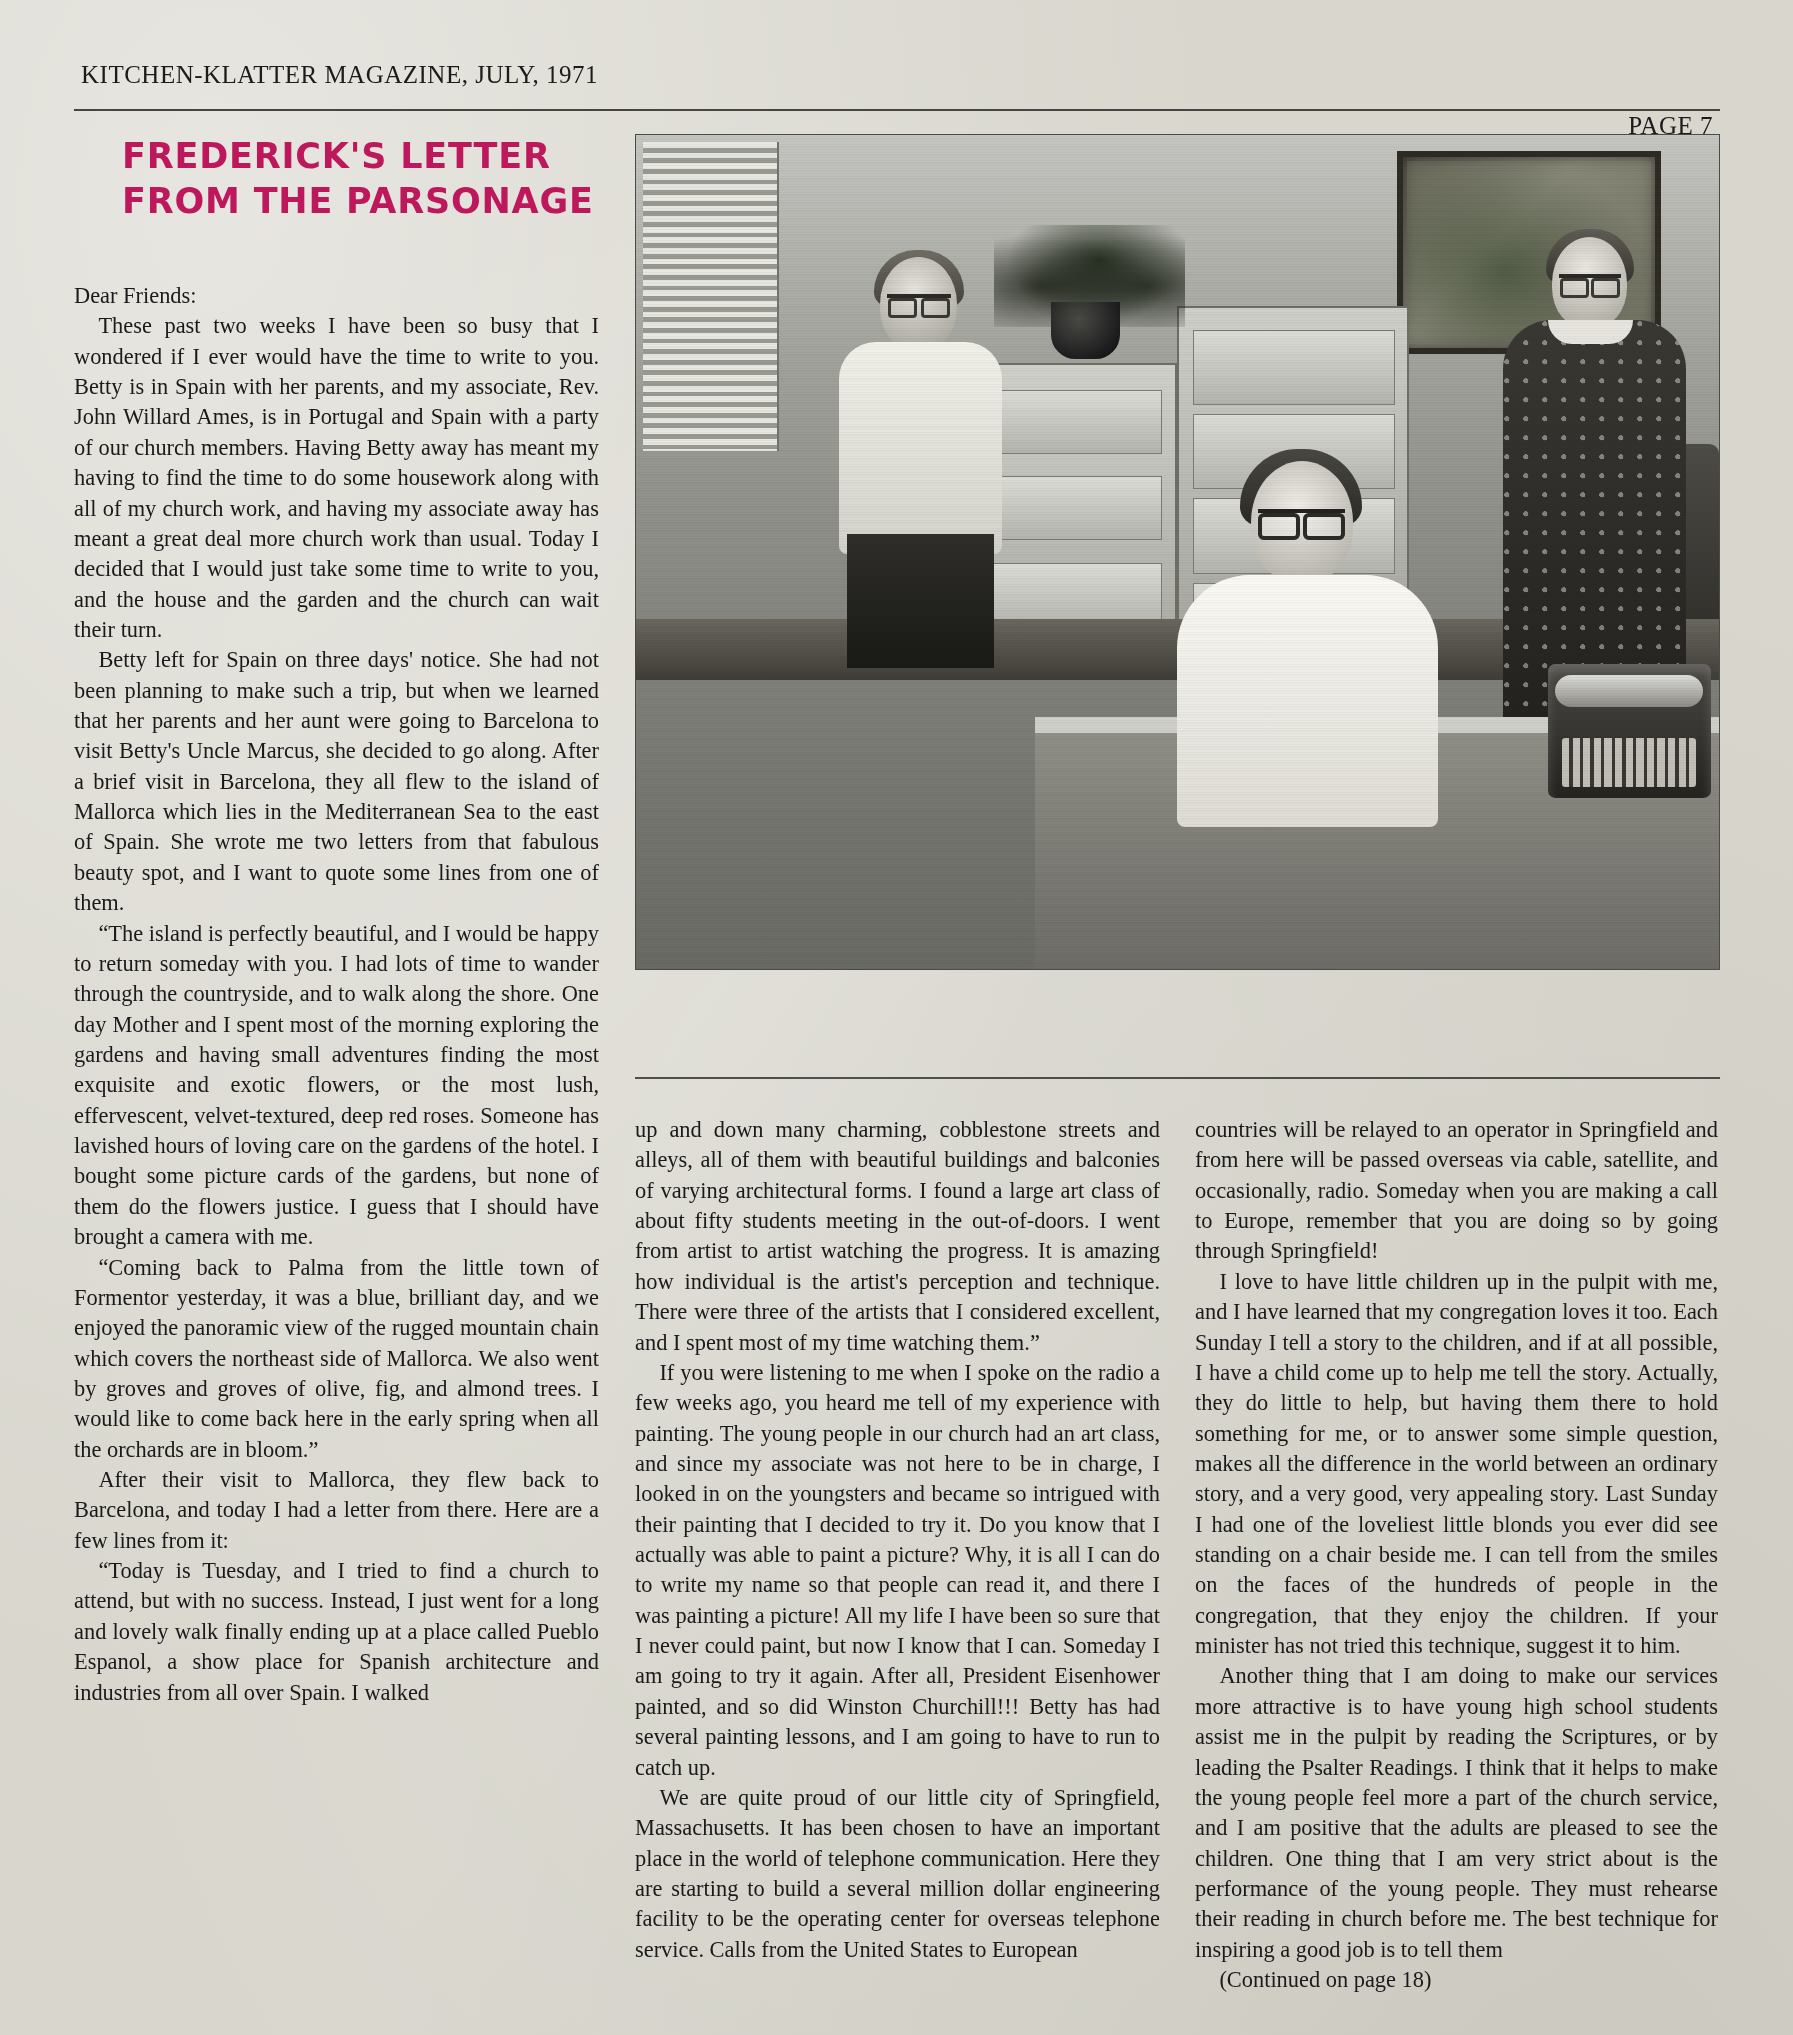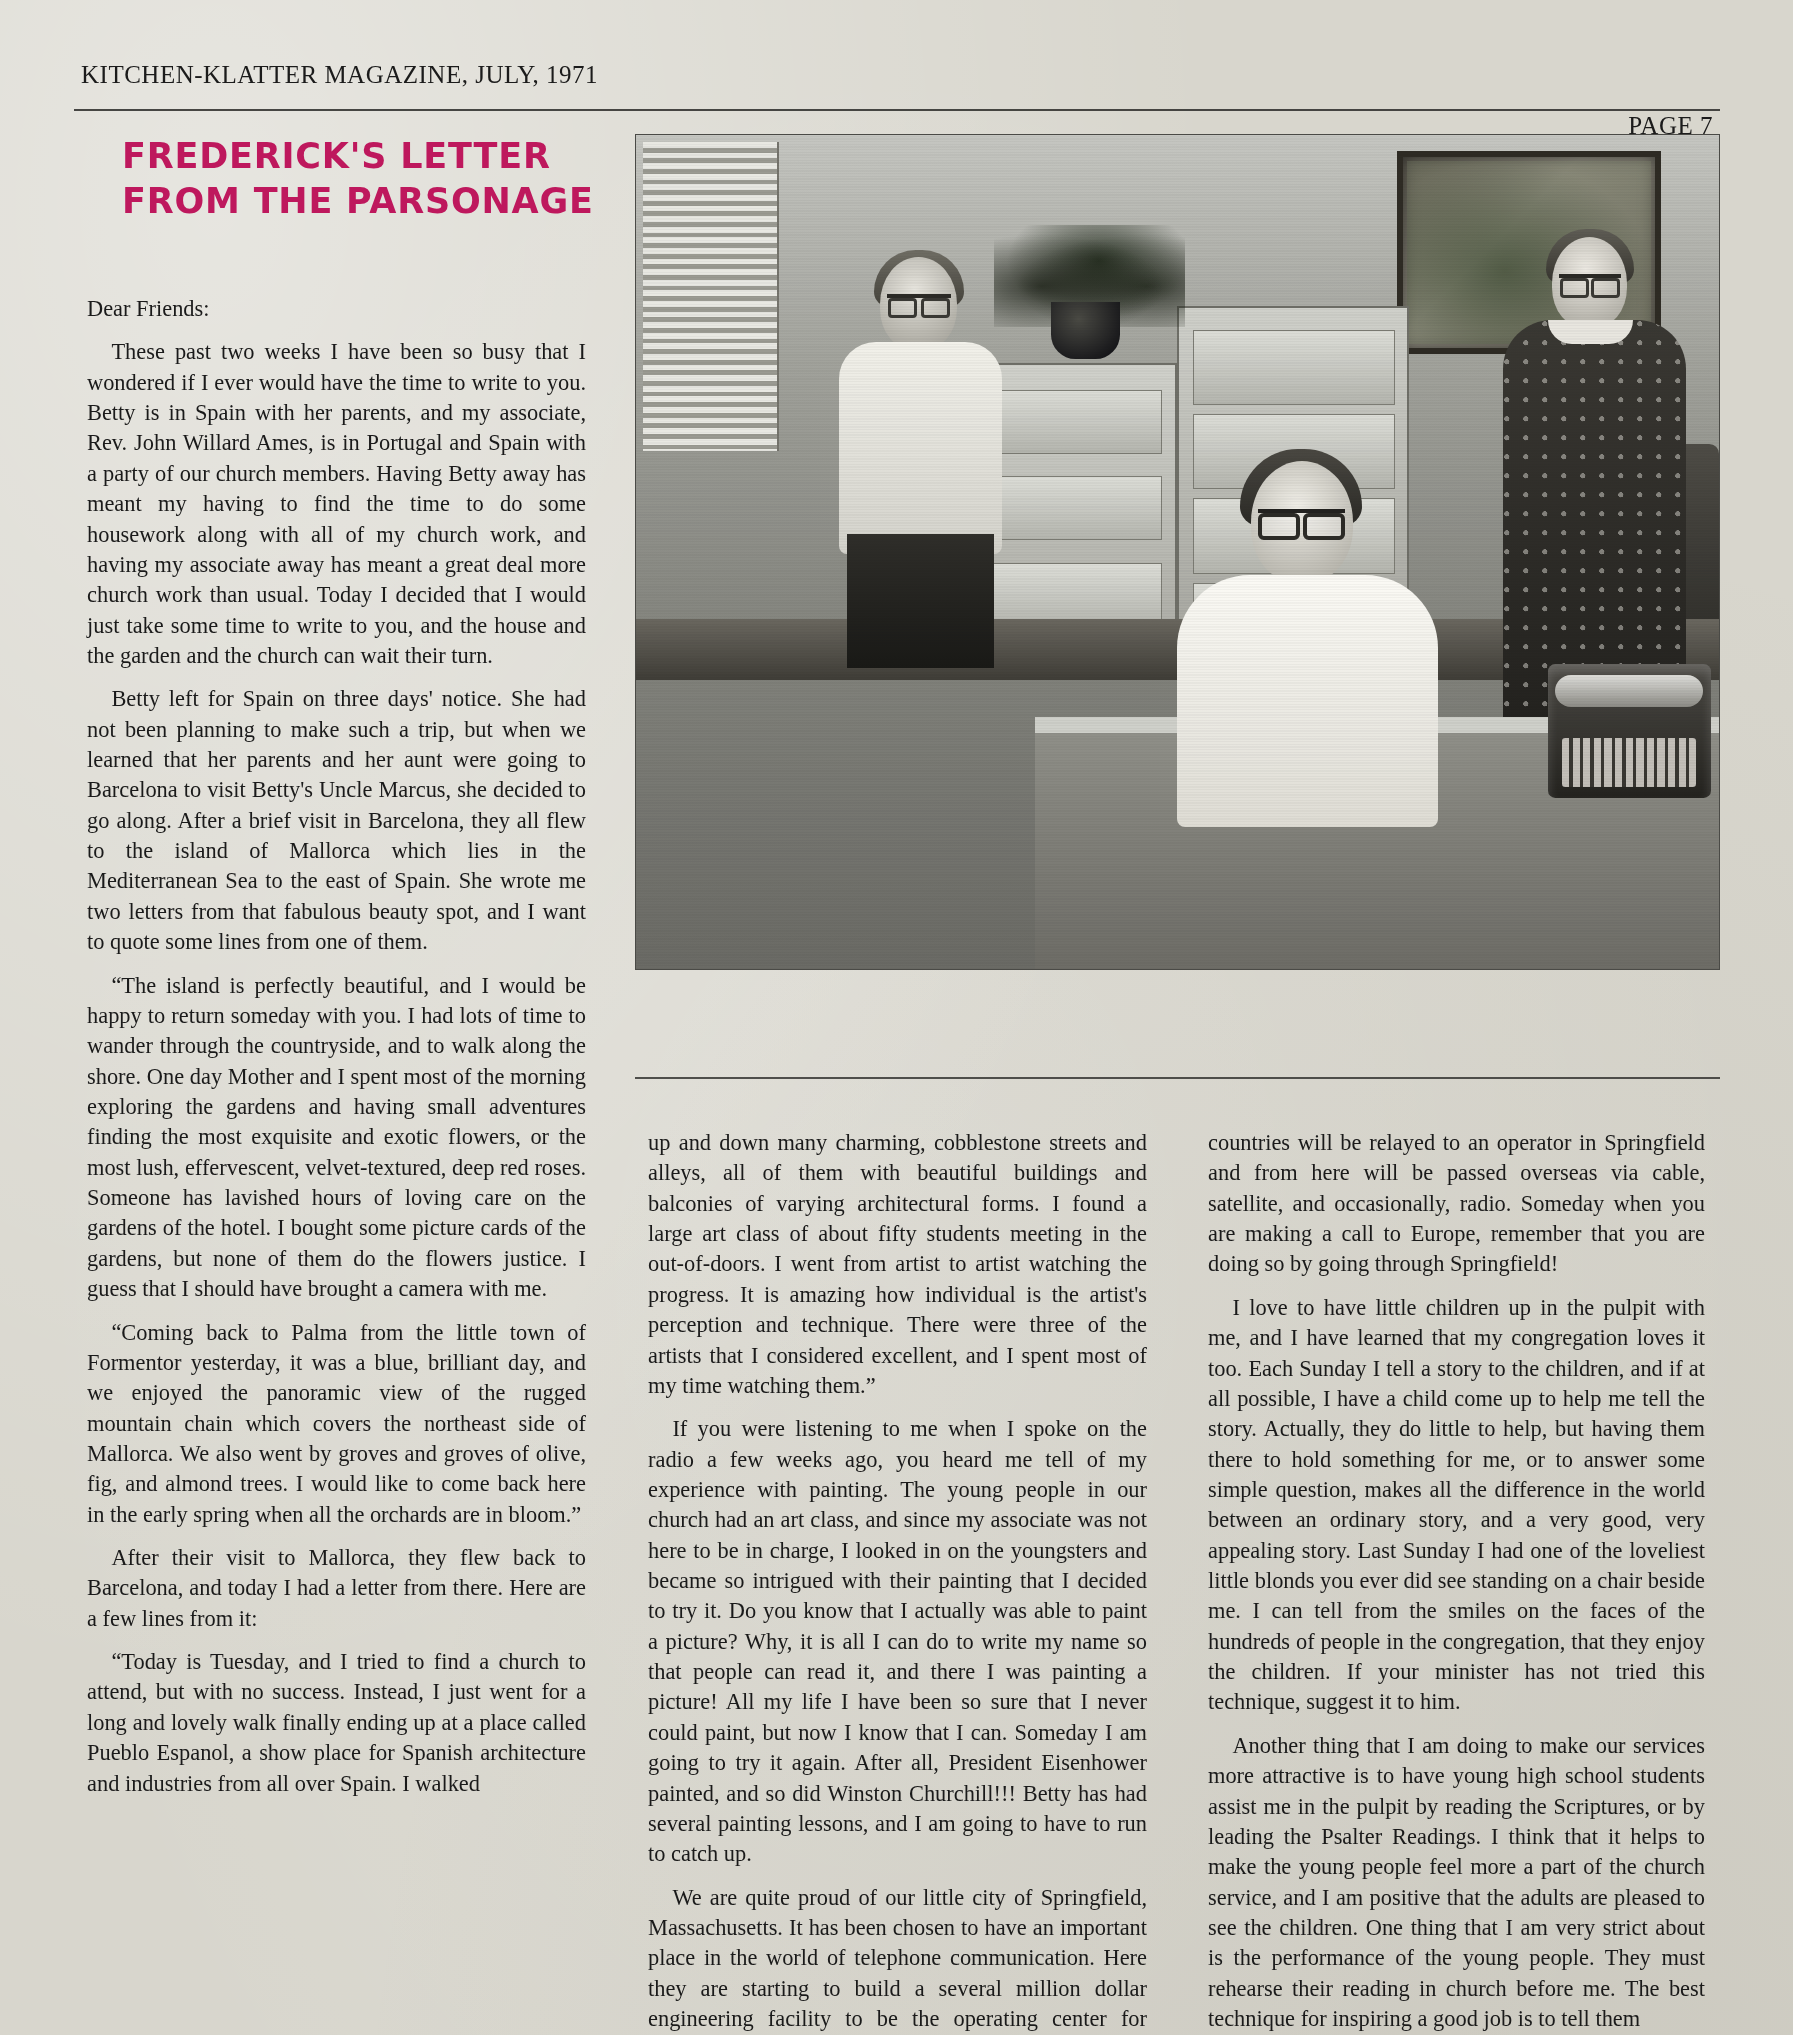--- a/index.html
+++ b/index.html
@@ -328,21 +328,21 @@
   
   .col {
     position: absolute;
     font-size: 22.4px;
     line-height: 1.355;
     text-align: justify;
     text-justify: inter-word;
     color: #1a1a1a;
   }
   .col p {
-    margin: 13px;
+    margin: 0;
     text-indent: 24.4px;
   }
   .col p.noindent { text-indent: 0; }
   .col1 {
     left: 74px;
     top: 281px;
     width: 525px;
   }
   .col2 {
     left: 635px;

